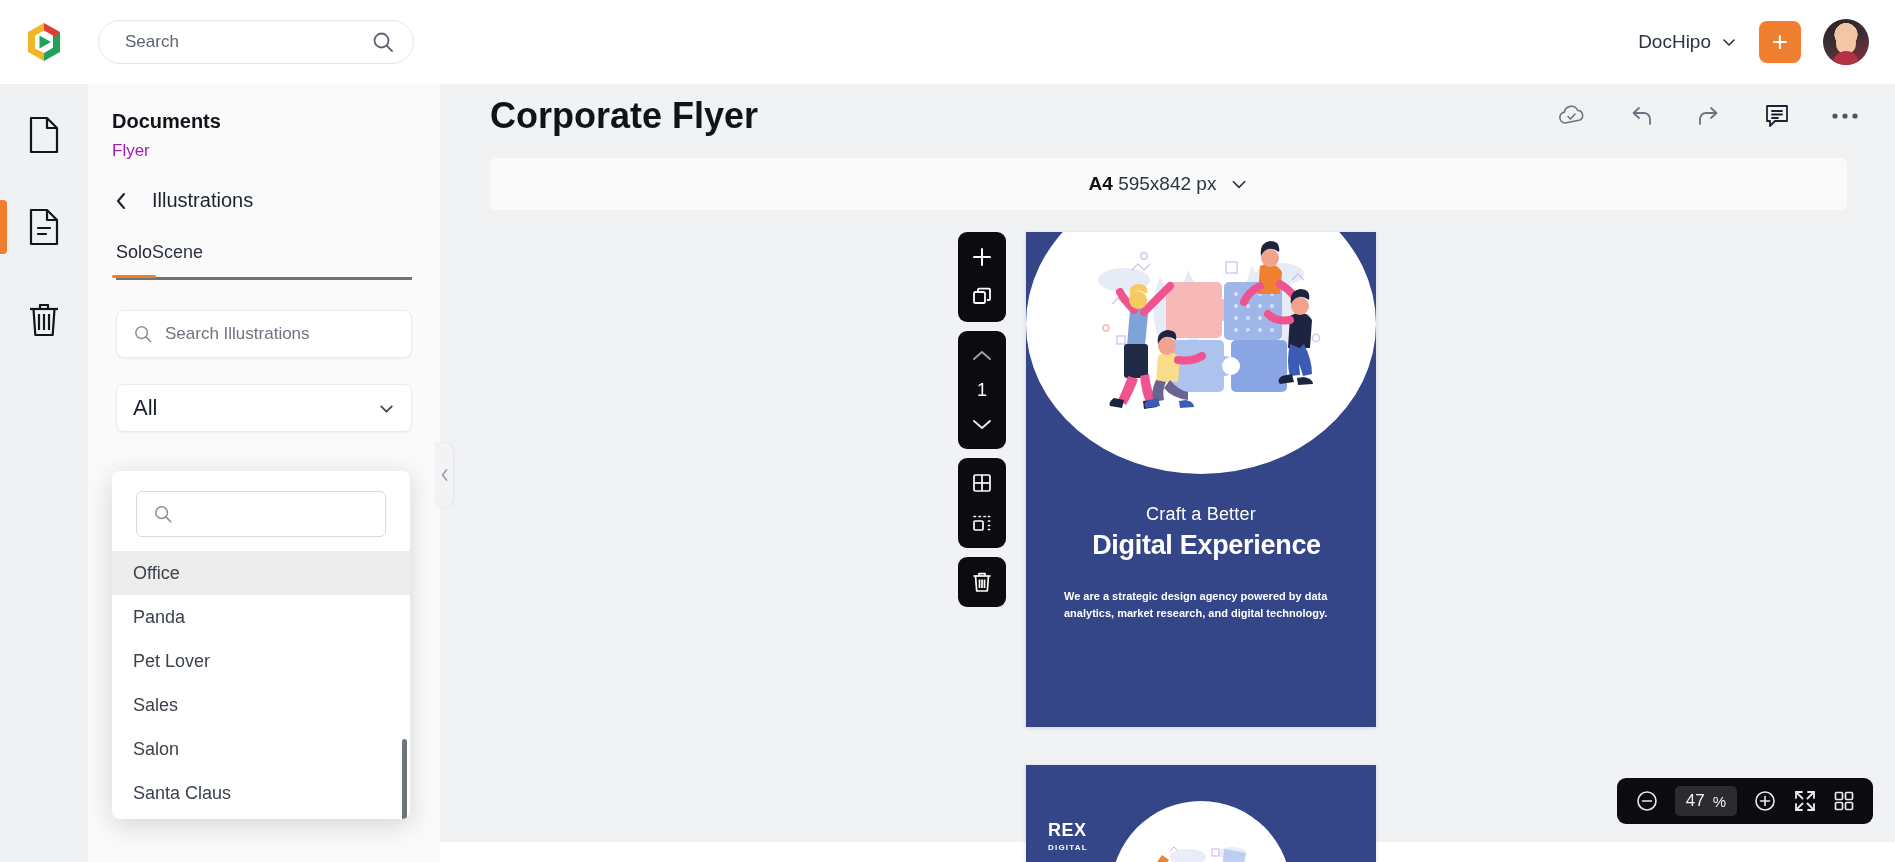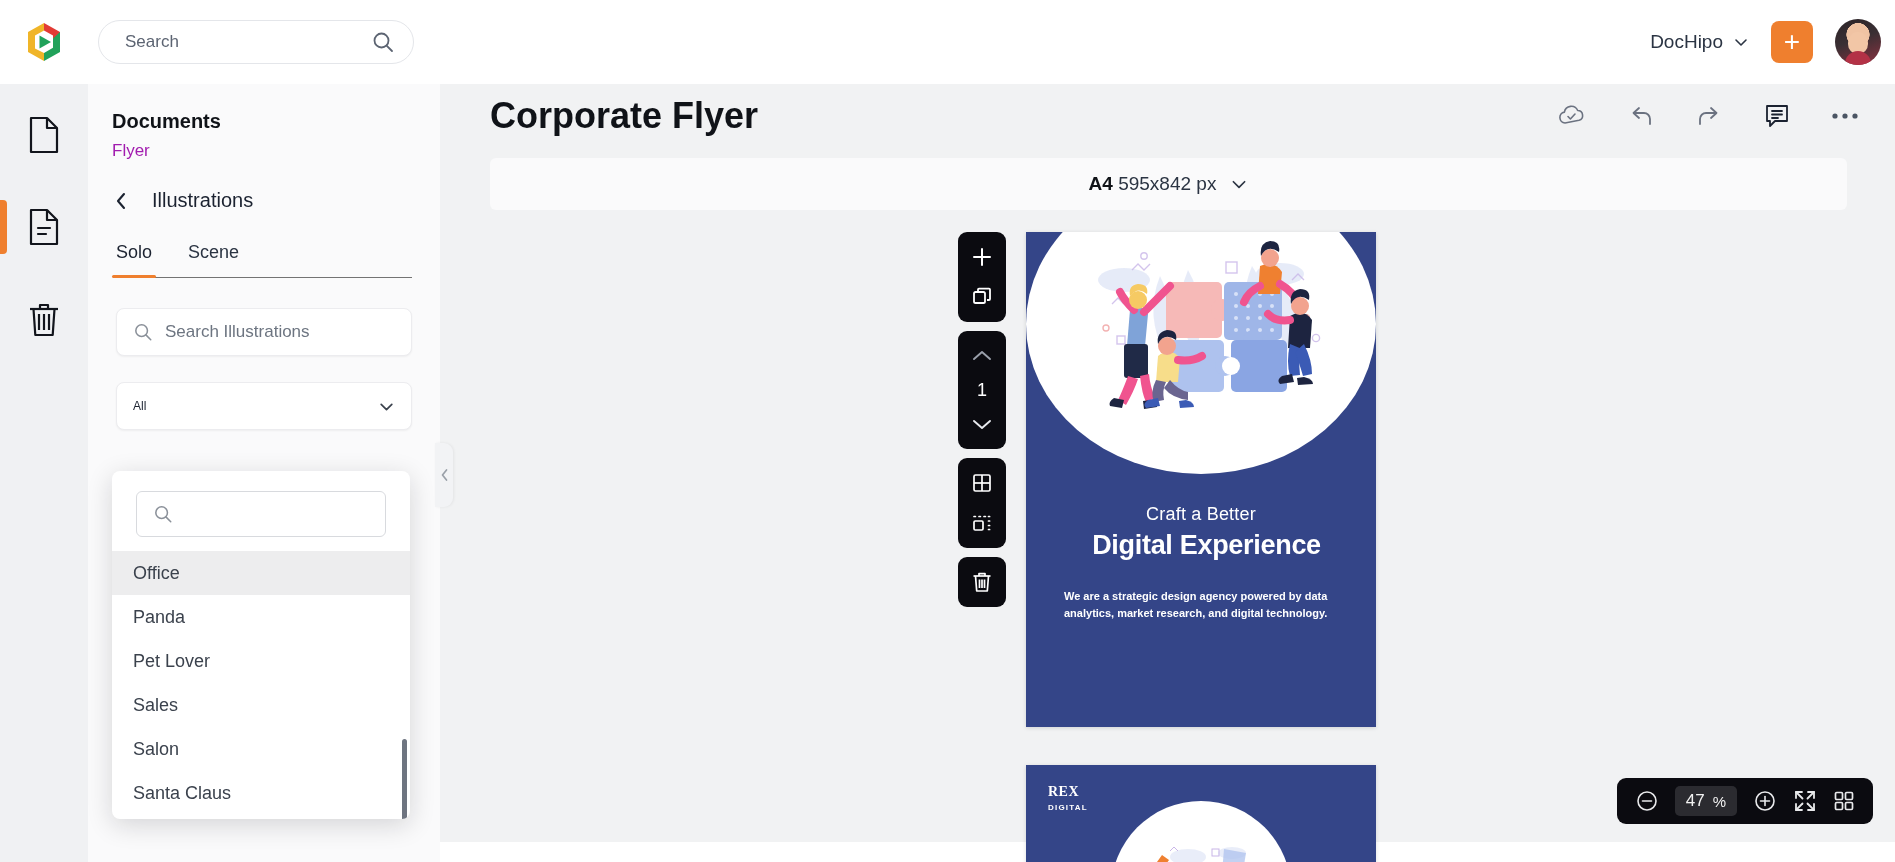--- a/index.html
+++ b/index.html
@@ -20,21 +20,21 @@
   .logo-wrap { width: 88px; display: flex; justify-content: center; align-items: center; }
   .logo { width: 42px; height: 44px; position: relative; }
 
   .search-box {
     width: 316px; height: 44px; border: 1px solid #e4e6ea; border-radius: 23px;
     display: flex; align-items: center; padding: 0 18px 0 26px; margin-left: 10px;
     background: #fff;
   }
   .search-box .ph { font-size: 17px; color: #5c6472; flex: 1; }
   .topbar-right {
-    margin-left: auto; display: flex; align-items: center; gap: 22px; padding-right: 14px;
+    margin-left: auto; display: flex; align-items: center; gap: 22px; padding-right: 26px;
   }
   .acct { display: flex; align-items: center; gap: 10px; font-size: 19px; color: #2b3443; cursor: pointer;}
   .plus-btn {
     width: 42px; height: 42px; border-radius: 8px; background: #ef7f2e;
     display: flex; align-items: center; justify-content: center;
     color: #fff; font-size: 28px; font-weight: 300; line-height: 1; cursor: pointer;
   }
   .avatar {
     width: 46px; height: 46px; border-radius: 50%; overflow: hidden;
     background: radial-gradient(circle at 50% 34%, #f0c3a3 0 30%, rgba(0,0,0,0) 31%), 
@@ -70,43 +70,43 @@
     position: absolute; top: 84px; left: 88px; width: 352px; height: 778px;
     background: #fafafb; z-index: 20;
   }
   .panel-title { font-size: 20px; font-weight: bold; color: #101318; padding: 26px 0 0 24px; }
   .panel-sub { font-size: 17px; color: #a21caf; padding: 8px 0 0 24px; }
   .panel-back {
     display: flex; align-items: center; gap: 24px; padding: 28px 0 0 26px; cursor: pointer;
   }
   .panel-back .lbl { font-size: 20px; color: #1b2230; }
   .tabs {
-    display: flex; gap: 36px; margin: 30px 0 0 28px; width: 296px;
-    border-bottom: 1px solid #737373;
+    display: flex; margin: 30px 0 0 28px; width: 296px;
+    border-bottom: 3px solid #737373;
   }
   .tab { font-size: 18px; color: #2b3443; padding-bottom: 14px; cursor: pointer; position: relative; }
   .tab.active { color: #1b2230; }
   .tab.active::after {
     content: ""; position: absolute; left: -4px; right: -4px; bottom: -1px;
     height: 3px; background: #ef7f2e; border-radius: 2px;
   }
   .ill-search {
     margin: 30px 0 0 28px; width: 296px; height: 48px;
     background: #fff; border: 1px solid #ececef; border-radius: 8px;
     display: flex; align-items: center; gap: 12px; padding: 0 16px;
     box-shadow: 0 1px 2px rgba(16,19,24,.05);
   }
   .ill-search .ph { font-size: 17px; color: #6d7581; }
   .cat-select {
     margin: 26px 0 0 28px; width: 296px; height: 48px;
     background: #fff; border: 1px solid #ececef; border-radius: 8px;
     display: flex; align-items: center; padding: 0 16px; cursor: pointer;
     box-shadow: 0 1px 2px rgba(16,19,24,.05);
   }
-  .cat-select .val { font-size: 12px; color: #1b2230; flex: 1; }
+  .cat-select .val { font-size: 22px; color: #1b2230; flex: 1; }
 
   
   .dropdown {
     position: absolute; left: 112px; top: 471px; width: 298px; height: 348px;
     background: #fff; border-radius: 8px; box-shadow: 0 6px 26px rgba(16,19,24,.16);
     z-index: 60; overflow: hidden;
   }
   .dd-search {
     margin: 20px auto 0; width: 250px; height: 46px;
     border: 1px solid #d8dade; border-radius: 6px;
@@ -164,21 +164,21 @@
     position: absolute; left: 586px; top: 0; width: 350px; height: 495px;
     background: #344588; overflow: hidden;
     box-shadow: 0 1px 4px rgba(16,19,24,.14);
   }
   .page2 {
     position: absolute; left: 586px; top: 533px; width: 350px; height: 120px;
     background: #344588; overflow: hidden;
     box-shadow: 0 1px 4px rgba(16,19,24,.14);
   }
   .rex { position: absolute; left: 22px; top: 20px; color: #fff; }
-  .rex .r1 { font-size: 14px; font-weight: bold; letter-spacing: .5px; line-height: 1; font-family: Liberation Serif, serif;}
+  .rex .r1 { font-size: 18px; font-weight: bold; letter-spacing: .5px; line-height: 1; font-family: Liberation Sans, sans-serif; margin-top: 36px;}
   .rex .r2 { font-size: 8px; font-weight: bold; letter-spacing: 1.2px; margin-top: 4px; }
   .hero-circle {
     position: absolute; left: 50%; top: -58px; transform: translateX(-50%);
     width: 350px; height: 300px; background: #ffffff; border-radius: 50%;
   }
   .page2 .hero-circle { top: 36px; width: 180px; height: 180px; }
   .headline-sm {
     position: absolute; left: 0; right: 0; top: 272px; text-align: center;
     color: #fff; font-size: 18px; letter-spacing: .2px;
   }

